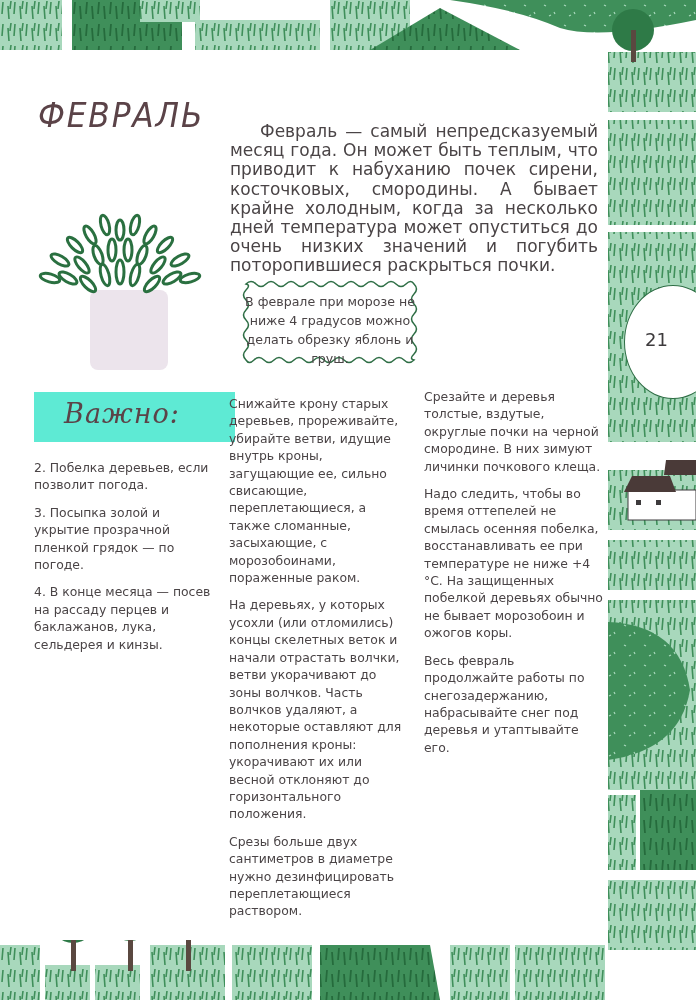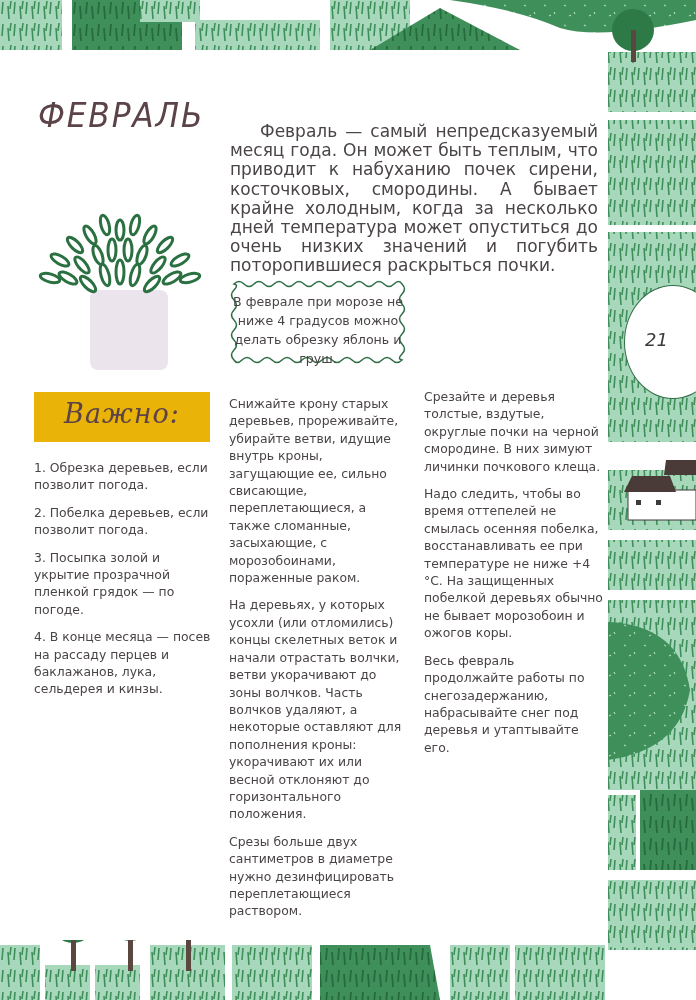--- a/index.html
+++ b/index.html
@@ -20,49 +20,49 @@
     font-size:34px; letter-spacing:2px; color:#5b4348; font-weight:normal;
     transform:scaleX(0.92); transform-origin:left;
   }
   .intro {
     position:absolute; left:230px; top:122px; width:368px;
     font-size:17px; line-height:19.2px; text-align:justify; color:#4a4446;
     text-indent:30px;
   }
   .bush { position:absolute; left:20px; top:180px; width:200px; height:190px; }
   .note-box {
-    position:absolute; left:228px; top:278px; width:180px; height:88px;
+    position:absolute; left:240px; top:278px; width:180px; height:88px;
   }
   .note-box svg { position:absolute; left:0; top:0; }
   .note-text {
     position:absolute; left:0; top:14px; width:180px;
     text-align:center; font-size:12.6px; line-height:19px; color:#4a4446;
   }
   .important-banner {
-    position:absolute; left:34px; top:392px; width:176px; height:50px;
-    background:#eab308;
+    position:absolute; left:34px; top:392px; width:201px; height:50px;
+    background:#5eead4;
   }
   .important-label {
     position:absolute; left:0; top:6px; width:176px; text-align:center;
     font-family:"DejaVu Serif", serif; font-style:italic; font-size:27px;
     color:#5b4348; letter-spacing:1px;
   }
   .col { position:absolute; font-size:12.4px; line-height:17.4px; color:#4a4446; }
   .col p { margin:0 0 10px 0; }
   .col-left { left:34px; top:459px; width:180px; }
   .col-left p { margin-bottom:10px; }
   .col-mid { left:229px; top:388px; width:180px;margin-top:7px; }
   .col-right { left:424px; top:388px; width:180px; }
   .page-num-circle {
     position:absolute; left:624px; top:285px; width:96px; height:112px;
     border-radius:50%; background:#ffffff; border:1.5px solid #2e6e45;
   }
   .page-num {
     position:absolute; left:645px; top:329px; font-size:18px;
-    font-style:italic; color:#3d3a3c; font-family:"DejaVu Sans", sans-serif;
+    color:#3d3a3c; font-family:"DejaVu Sans", sans-serif;
   }
 </style>
 </head>
 <body>
 
 <svg class="bg-layer" width="696" height="1000" viewBox="0 0 696 1000">
   <defs>
     <pattern id="grassLight" width="12" height="22" patternUnits="userSpaceOnUse">
       <rect width="12" height="22" fill="#a8d8bc"></rect>
       <path d="M3 2 L2 14 M8 6 L9 19 M11 1 L10 9" stroke="#3f8f5a" stroke-width="1.6" fill="none"></path>
@@ -172,21 +172,20 @@
              q-5 -5 0 -10 t0 -10 t0 -10 t0 -10 t0 -10 t0 -10 t0 -10 t0 -6 Z" fill="none" stroke="#2e6e45" stroke-width="1.5"></path>
   </svg>
   <div class="note-text">В феврале при морозе не ниже 4 градусов можно делать обрезку яблонь и груш.</div>
 </div>
 
 <div class="important-banner">
   <div class="important-label">Важно:</div>
 </div>
 
 <div class="col col-left">
-  <p>1. Обрезка деревьев, если позволит погода.</p>
   <p>2. Побелка деревьев, если позволит погода.</p>
   <p>3. Посыпка золой и укрытие прозрачной пленкой грядок — по погоде.</p>
   <p>4. В конце месяца — посев на рассаду перцев и баклажанов, лука, сельдерея и кинзы.</p>
 </div>
 
 <div class="col col-mid">
   <p>Снижайте крону старых деревьев, прореживайте, убирайте ветви, идущие внутрь кроны, загущающие ее, сильно свисающие, переплетающиеся, а также сломанные, засыхающие, с морозобоинами, пораженные раком.</p>
   <p>На деревьях, у которых усохли (или отломились) концы скелетных веток и начали отрастать волчки, ветви укорачивают до зоны волчков. Часть волчков удаляют, а некоторые оставляют для пополнения кроны: укорачивают их или весной отклоняют до горизонтального положения.</p>
   <p>Срезы больше двух сантиметров в диаметре нужно дезинфицировать переплетающиеся раствором.</p>
 </div>

